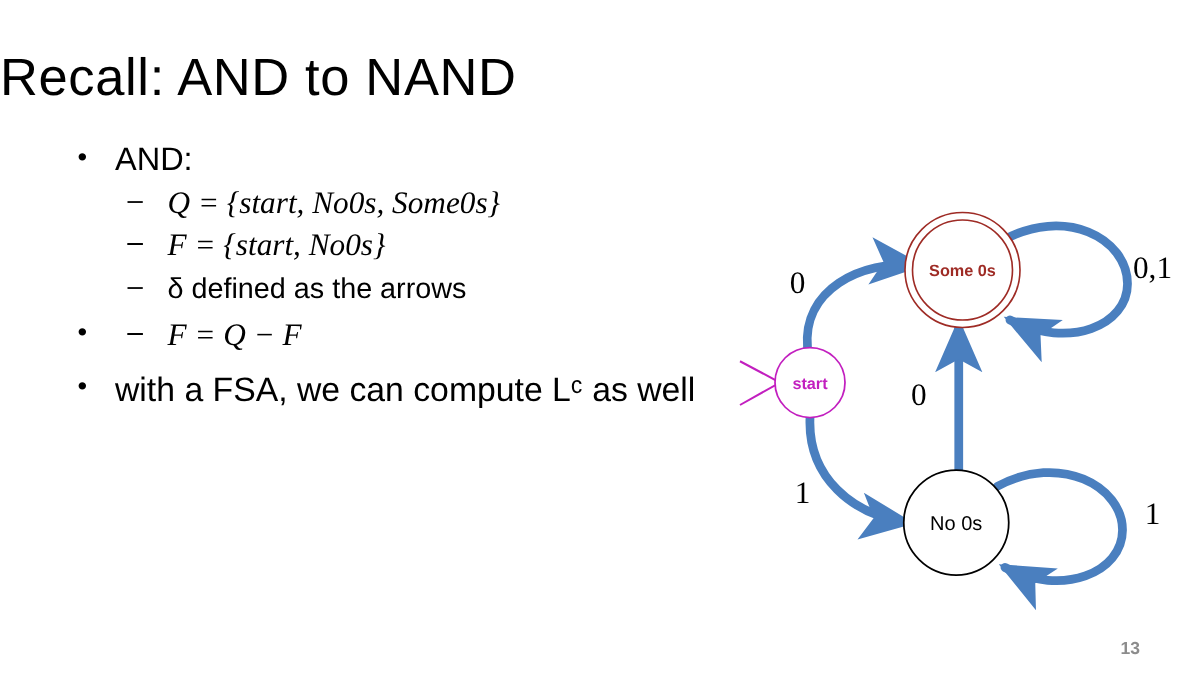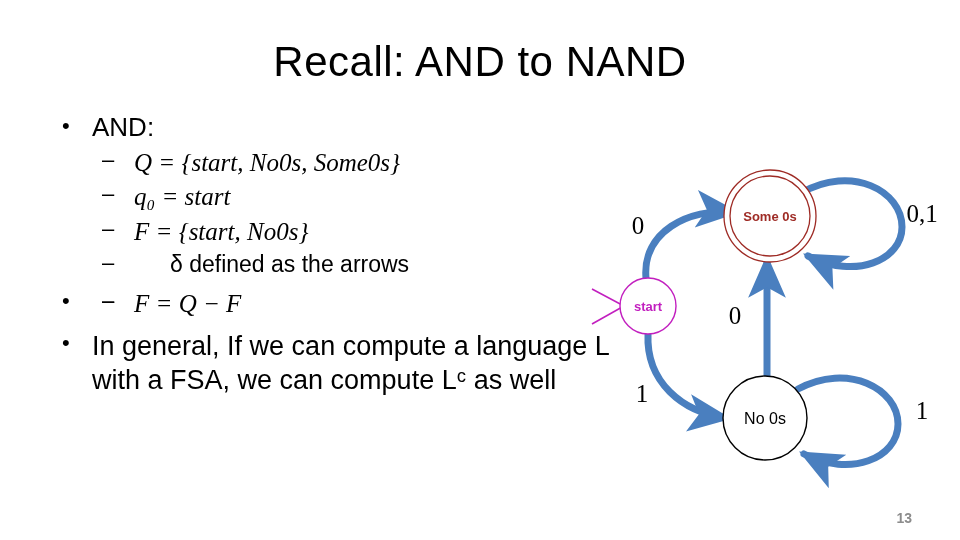--- a/index.html
+++ b/index.html
@@ -14,21 +14,21 @@
     overflow: hidden;
     position: relative;
   }
 
   
   #slide-title {
     position: absolute;
     top: 38px;
     left: 0;
     width: 960px;
-    text-align: center;
+    text-align: left;
     font-size: 42px;
     font-weight: 400;
     color: #000000;
     letter-spacing: 0.5px;
     font-family: "Liberation Sans", sans-serif;
   }
 
   
   #body-content {
     position: absolute;
@@ -69,21 +69,20 @@
 
   .math {
     font-family: "Liberation Serif", serif;
     font-style: italic;
     font-size: 25px;
   }
   .plain {
     font-family: "Liberation Sans", sans-serif;
     font-style: normal;
     font-size: 23px;
-    margin-left: 36px;
   }
 
   .big-bullet {
     position: relative;
     padding-left: 62px;
     font-size: 27px;
     line-height: 1.26;
     color: #000000;
     margin-top: 8px;
   }
@@ -153,21 +152,20 @@
     <span>AND:</span>
   </div>
 
   <div class="bullet-l2">
     <span class="marker">–</span>
     <span class="math">Q = {start, No0s, Some0s}</span>
   </div>
 
   <div class="bullet-l2">
     <span class="marker">–</span>
-    <span class="math">q₀ = start</span>
   </div>
 
   <div class="bullet-l2">
     <span class="marker">–</span>
     <span class="math">F = {start, No0s}</span>
   </div>
 
   <div class="bullet-l2">
     <span class="marker">–</span>
     <span class="plain">δ defined as the arrows</span>
@@ -181,21 +179,20 @@
     <span class="marker">–</span>
   </div>
 
   <div class="bullet-l2">
     <span class="marker">–</span>
     <span class="math">F = Q − F</span>
   </div>
 
   <div class="big-bullet">
     <span class="marker">•</span>
-    <div>In general, If we can compute a language L</div>
     <div>with a FSA, we can compute Lᶜ as well</div>
   </div>
 
 </div>
 
 <div id="fsa-diagram">
   <svg width="376" height="340" viewBox="0 0 376 340" xmlns="http://www.w3.org/2000/svg">
 
     <defs>
       <marker id="arrowBlue" markerWidth="7" markerHeight="7" refX="5.4" refY="3.1" orient="auto" markerUnits="strokeWidth">

